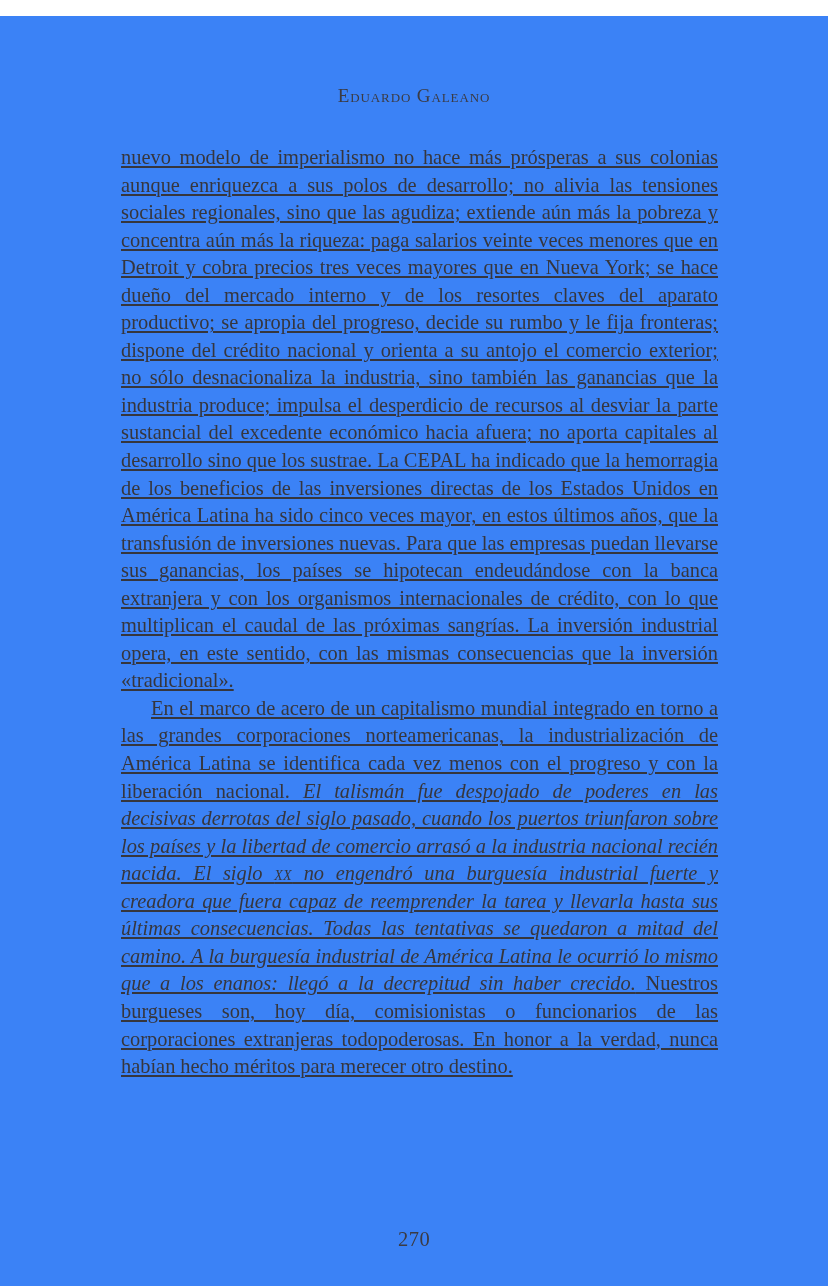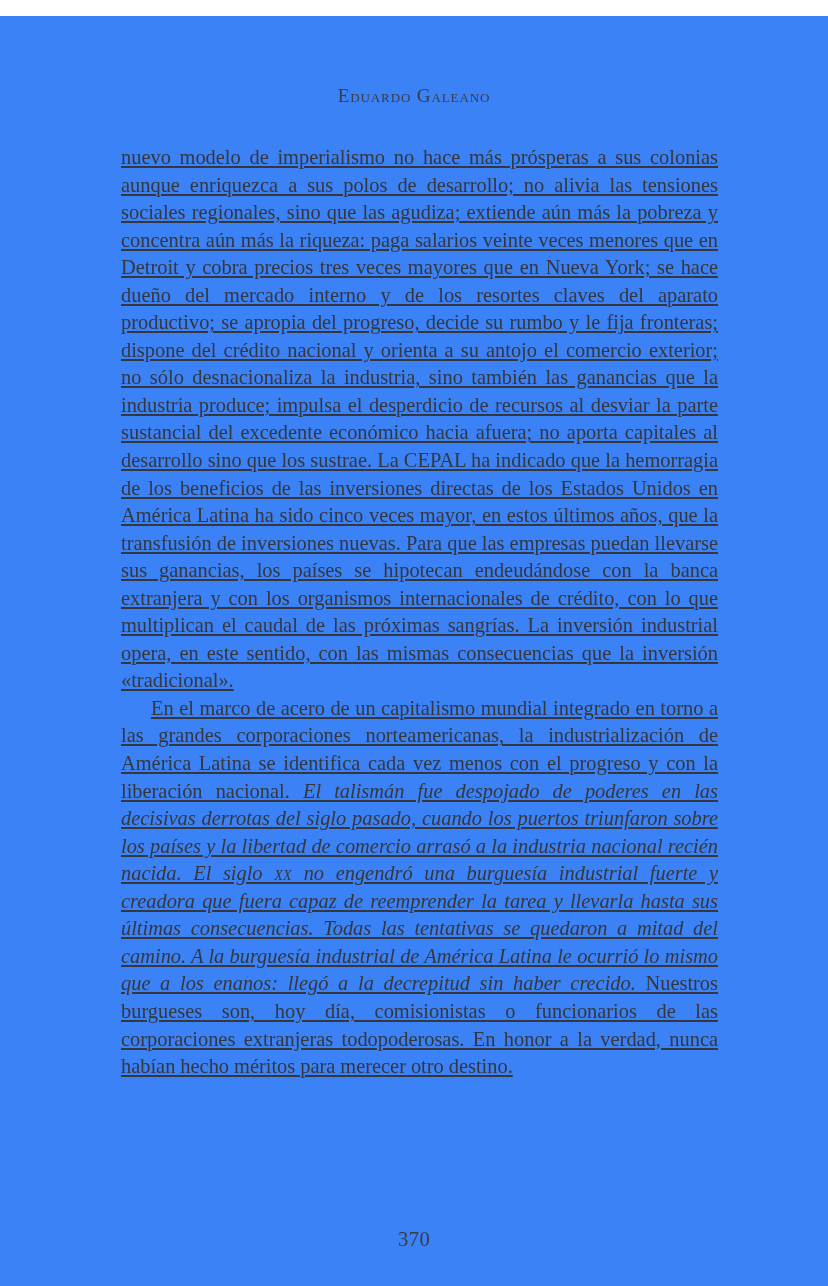--- a/index.html
+++ b/index.html
@@ -94,15 +94,15 @@
   <div class="running-head">Eduardo Galeano</div>
 
   <div class="text-block">
 
     <p class="para">nuevo modelo de imperialismo no hace más prósperas a sus colonias aunque enriquezca a sus polos de desarrollo; no alivia las tensiones sociales regionales, sino que las agudiza; extiende aún más la pobreza y concentra aún más la riqueza: paga salarios veinte veces menores que en Detroit y cobra precios tres veces mayores que en Nueva York; se hace dueño del mercado interno y de los resortes claves del aparato productivo; se apropia del progreso, decide su rumbo y le fija fronteras; dispone del crédito nacional y orienta a su antojo el comercio exterior; no sólo desnacionaliza la industria, sino también las ganancias que la industria produce; impulsa el desperdicio de recursos al desviar la parte sustancial del excedente económico hacia afuera; no aporta capitales al desarrollo sino que los sustrae. La CEPAL ha indicado que la hemorragia de los beneficios de las inversiones directas de los Estados Unidos en América Latina ha sido cinco veces mayor, en estos últimos años, que la transfusión de inversiones nuevas. Para que las empresas puedan llevarse sus ganancias, los países se hipotecan endeudándose con la banca extranjera y con los organismos internacionales de crédito, con lo que multiplican el caudal de las próximas sangrías. La inversión industrial opera, en este sentido, con las mismas consecuencias que la inversión «tradicional».</p>
 
     <p class="para indent"><span>En el marco de acero de un capitalismo mundial integrado en torno a las grandes corporaciones norteamericanas, la industrialización de América Latina se identifica cada vez menos con el progreso y con la liberación nacional. </span><em class="italic">El talismán fue despojado de poderes en las decisivas derrotas del siglo pasado, cuando los puertos triunfaron sobre los países y la libertad de comercio arrasó a la industria nacional recién nacida. El siglo </em><em class="italic smallcaps">xx</em><em class="italic"> no engendró una burguesía industrial fuerte y creadora que fuera capaz de reemprender la tarea y llevarla hasta sus últimas consecuencias. Todas las tentativas se quedaron a mitad del camino. A la burguesía industrial de América Latina le ocurrió lo mismo que a los enanos: llegó a la decrepitud sin haber crecido.</em><span> Nuestros burgueses son, hoy día, comisionistas o funcionarios de las corporaciones extranjeras todopoderosas. En honor a la verdad, nunca habían hecho méritos para merecer otro destino.</span></p>
 
   </div>
 
-  <div class="folio">370</div>
+  <div class="folio">270</div>
 
 </div>
 
 </body></html>

